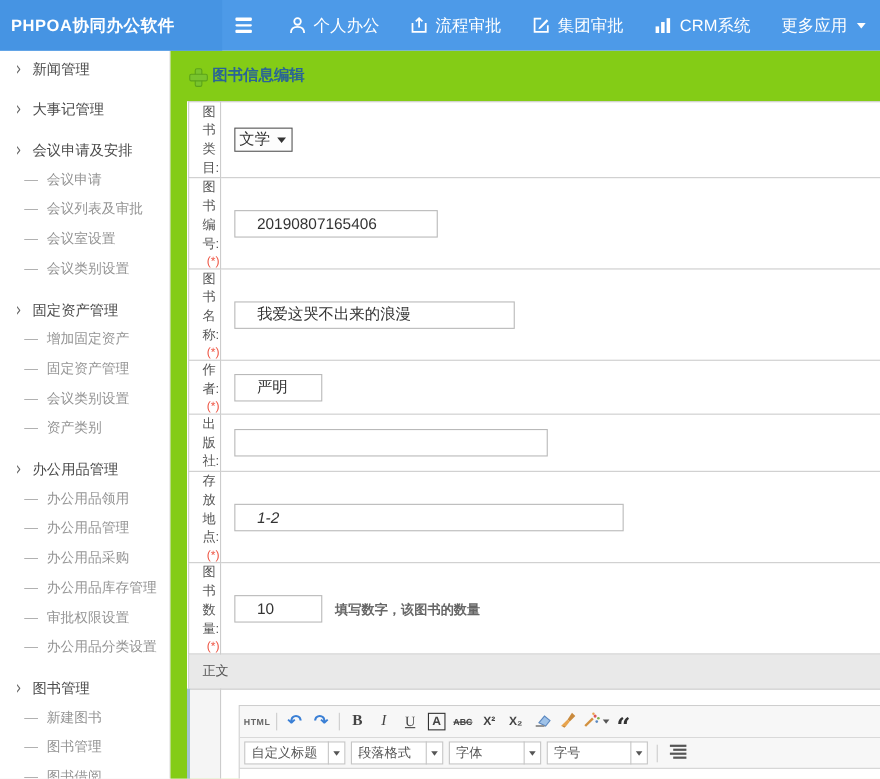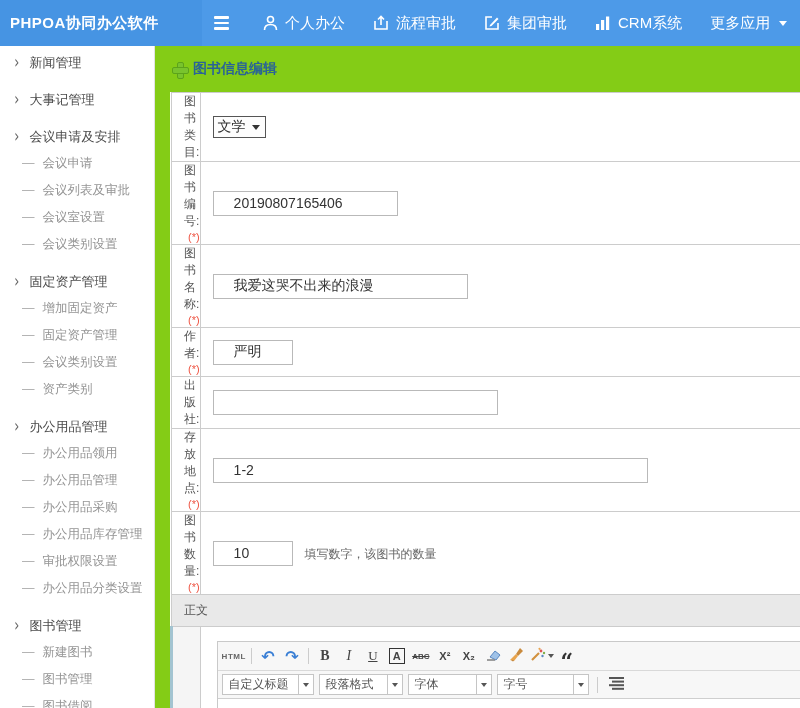--- a/index.html
+++ b/index.html
@@ -55,21 +55,21 @@
   .label-cell { width:197px; padding-left:12px; background:#ffffff; height:38px; }
   .input-cell { padding:5px 0 5px 12px; background:#ffffff; }
   .req { color:#ee5544; font-size:11px; margin-left:4px; }
   .txt-input { border:1px solid #b9b9b9; height:25px; font-size:14px; color:#333;
                padding:0 20px; font-family:"Liberation Sans","DejaVu Sans",sans-serif; background:#fff; }
   .sel-box { display:inline-flex; align-items:center; gap:6px; border:1px solid #555;
              background:#fdfdfd; height:22px; padding:0 5px 0 4px; font-size:14px; color:#333;
              cursor:pointer; }
   .sel-box .sel-caret { width:0; height:0; border-left:4px solid transparent;
              border-right:4px solid transparent; border-top:5px solid #333; }
-  .hint-text { font-size:12px; color:#666; margin-left:12px; }
+  .hint-text { font-size:12px; color:#666; margin-left:12px;font-weight:bold; }
   .section-cell { background:#e9e9e9; height:32px; padding-left:12px; font-size:13px;
                   color:#333; font-weight:normal; }
   .content-label-cell { background:#f5f5f5; vertical-align:top; position:relative;
                         border-left:3px solid #a3c4d1 !important; }
 
   
   .editor-wrap { margin:14px 0 0 16px; width:600px; border:1px solid #c9c9c9; background:#fff; }
   .ed-toolbar { background:#f7f7f7; border-bottom:1px solid #d9d9d9; display:flex;
                 align-items:center; height:29px; padding:0 4px; gap:2px; }
   .ed-toolbar2 { background:#f7f7f7; border-bottom:1px solid #cfcfcf; display:flex;
@@ -235,21 +235,21 @@
           </td>
           <td class="input-cell">
             <input class="txt-input" style="width: 285px;" value="">
           </td>
         </tr>
         <tr>
           <td class="label-cell">
             <span>存放地点:</span><span class="req">(*)</span>
           </td>
           <td class="input-cell">
-            <input class="txt-input" style="width: 435px;" value="1-2">
+            <input class="txt-input" style="width: 354px; font-style: italic;" value="1-2">
           </td>
         </tr>
         <tr>
           <td class="label-cell">
             <span>图书数量:</span><span class="req">(*)</span>
           </td>
           <td class="input-cell">
             <input class="txt-input" style="width: 80px;" value="10"><span class="hint-text">填写数字，该图书的数量</span>
           </td>
         </tr>

